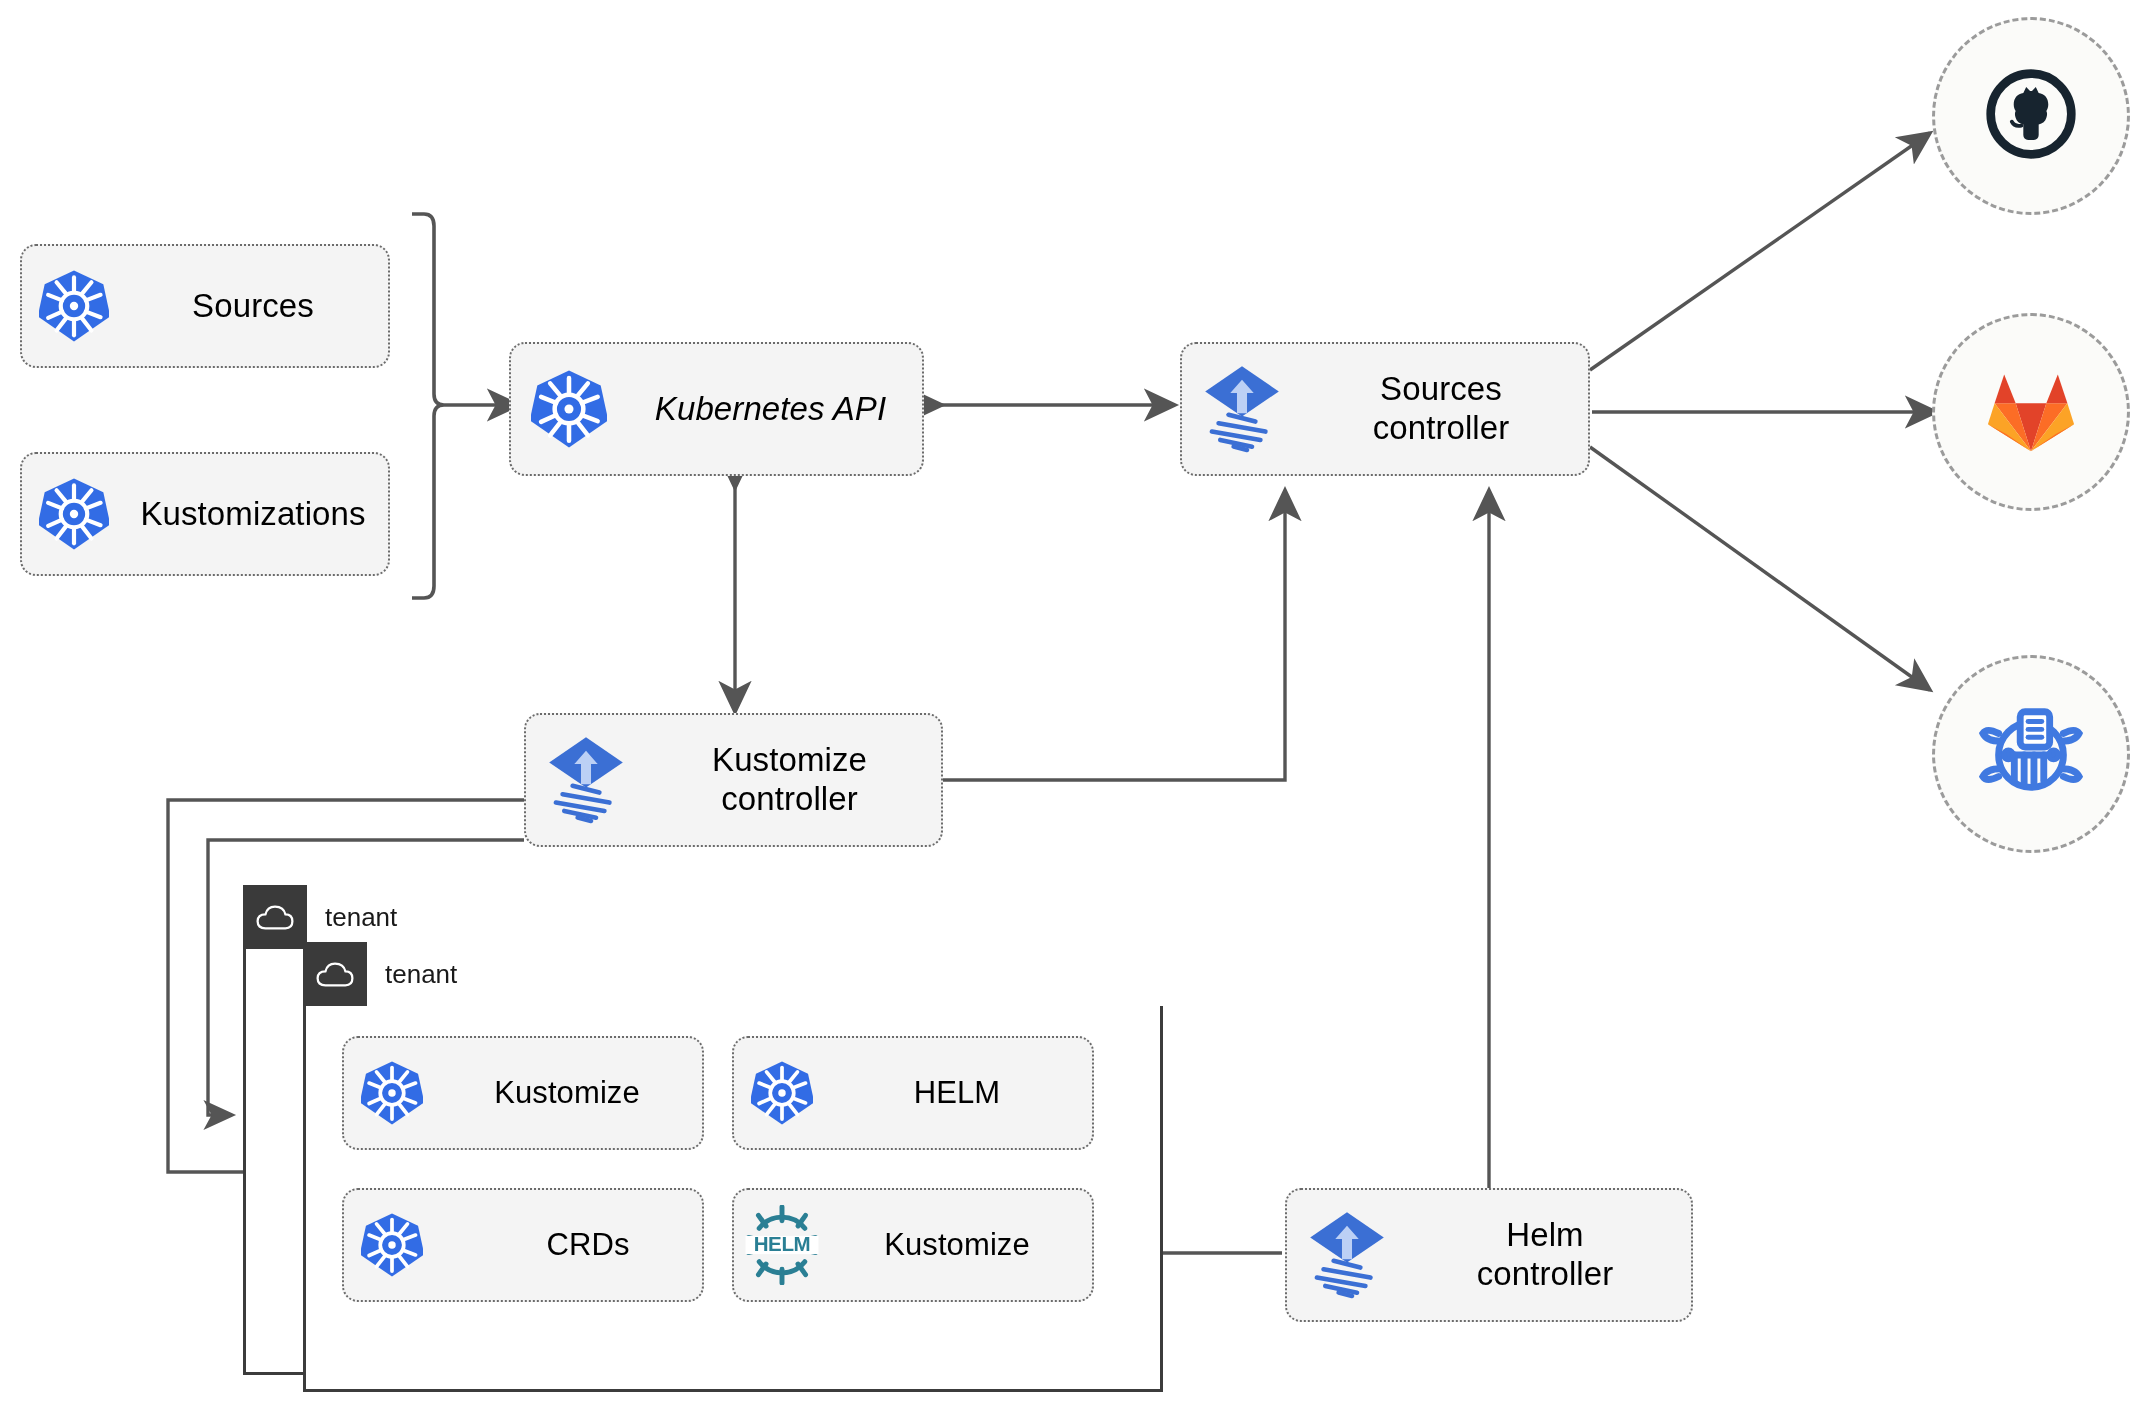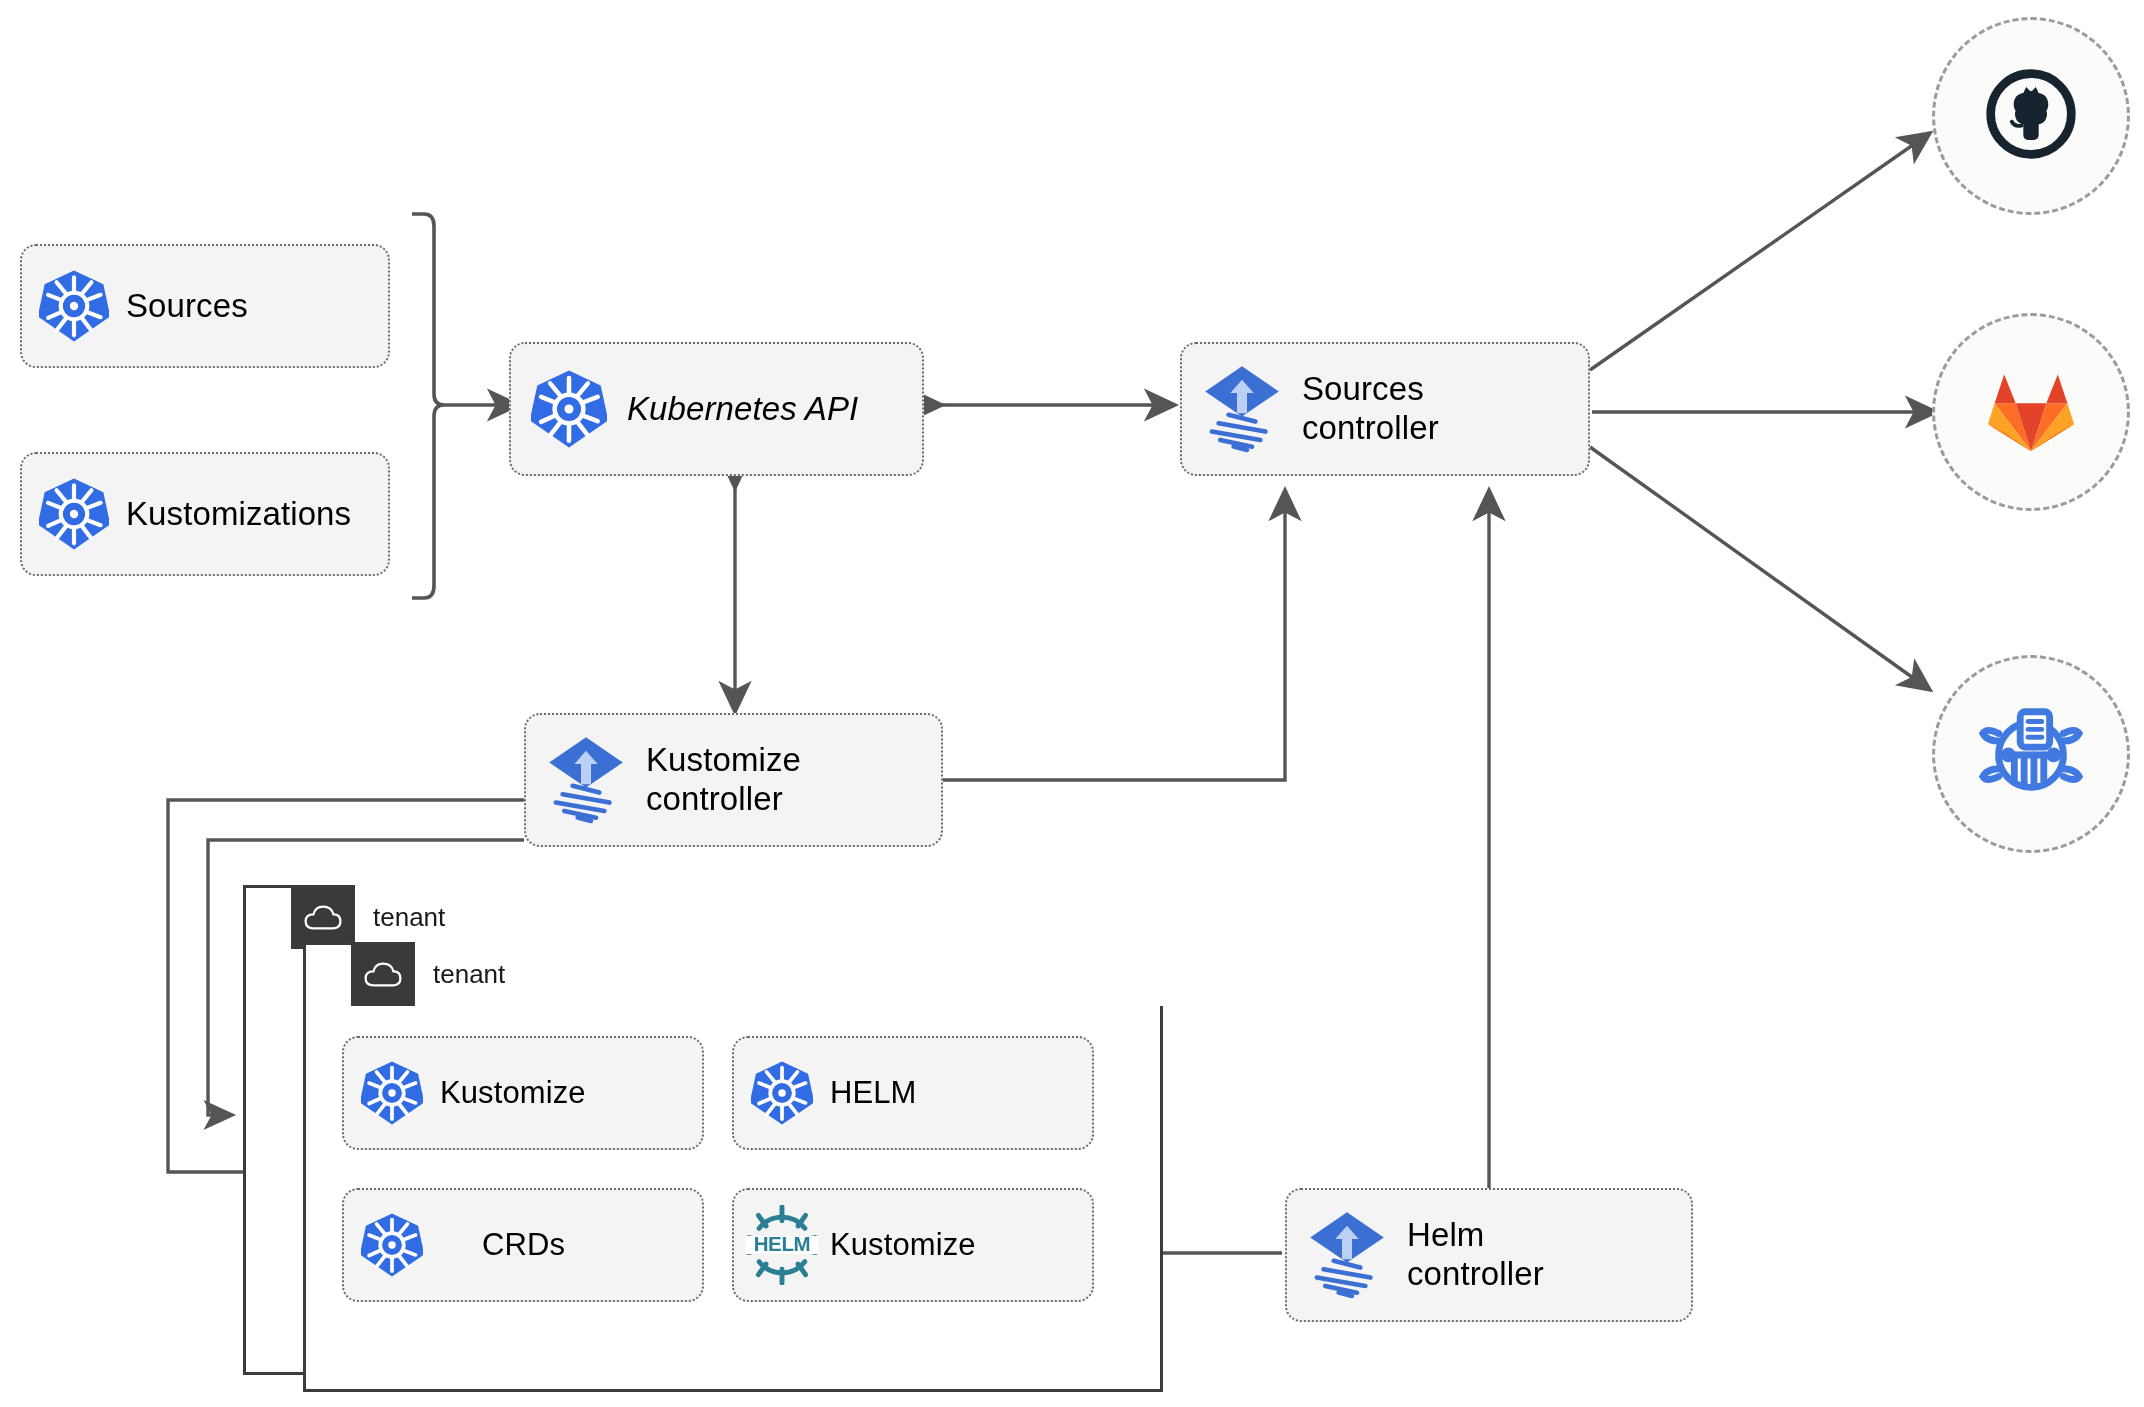--- a/index.html
+++ b/index.html
@@ -12,21 +12,21 @@
     background:#f4f4f4;
     border:2.5px dotted #6b6b6b;
     border-radius:16px;
     box-sizing:border-box;
     display:flex;
     align-items:center;
     z-index:3;
   }
   .node .ico{flex:0 0 auto;display:flex;align-items:center;justify-content:center;}
   .node .lbl{
-    flex:1 1 auto;text-align:left;color:#000000;
+    flex:1 1 auto;text-align:center;color:#000000;
     font-size:33px;line-height:1.18;letter-spacing:.1px;
     padding-right:8px;white-space:pre-line;
   }
   .node.small .lbl{font-size:31px;}
 
   .circ{
     position:absolute;border-radius:50%;
     background:#fbfbf9;
     border:3px dashed #9b9b9b;
     box-sizing:border-box;
@@ -35,21 +35,21 @@
   }
 
   .tenant{
     position:absolute;
     background:#ffffff;
     border:3px solid #3c3c3c;
     box-sizing:border-box;
   }
   .tenant .bar{
     position:absolute;left:-3px;top:-3px;height:64px;
-    display:flex;align-items:center;padding-left:48px;
+    display:flex;align-items:center;
   }
   .tenant .cloudbox{
     width:64px;height:64px;background:#3a3a3a;
     display:flex;align-items:center;justify-content:center;
   }
   .tenant .tname{
     margin-left:18px;font-size:26px;color:#1a1a1a;
   }
   .tenant .whitepatch{
     position:absolute;left:61px;top:-3px;height:64px;background:#ffffff;

